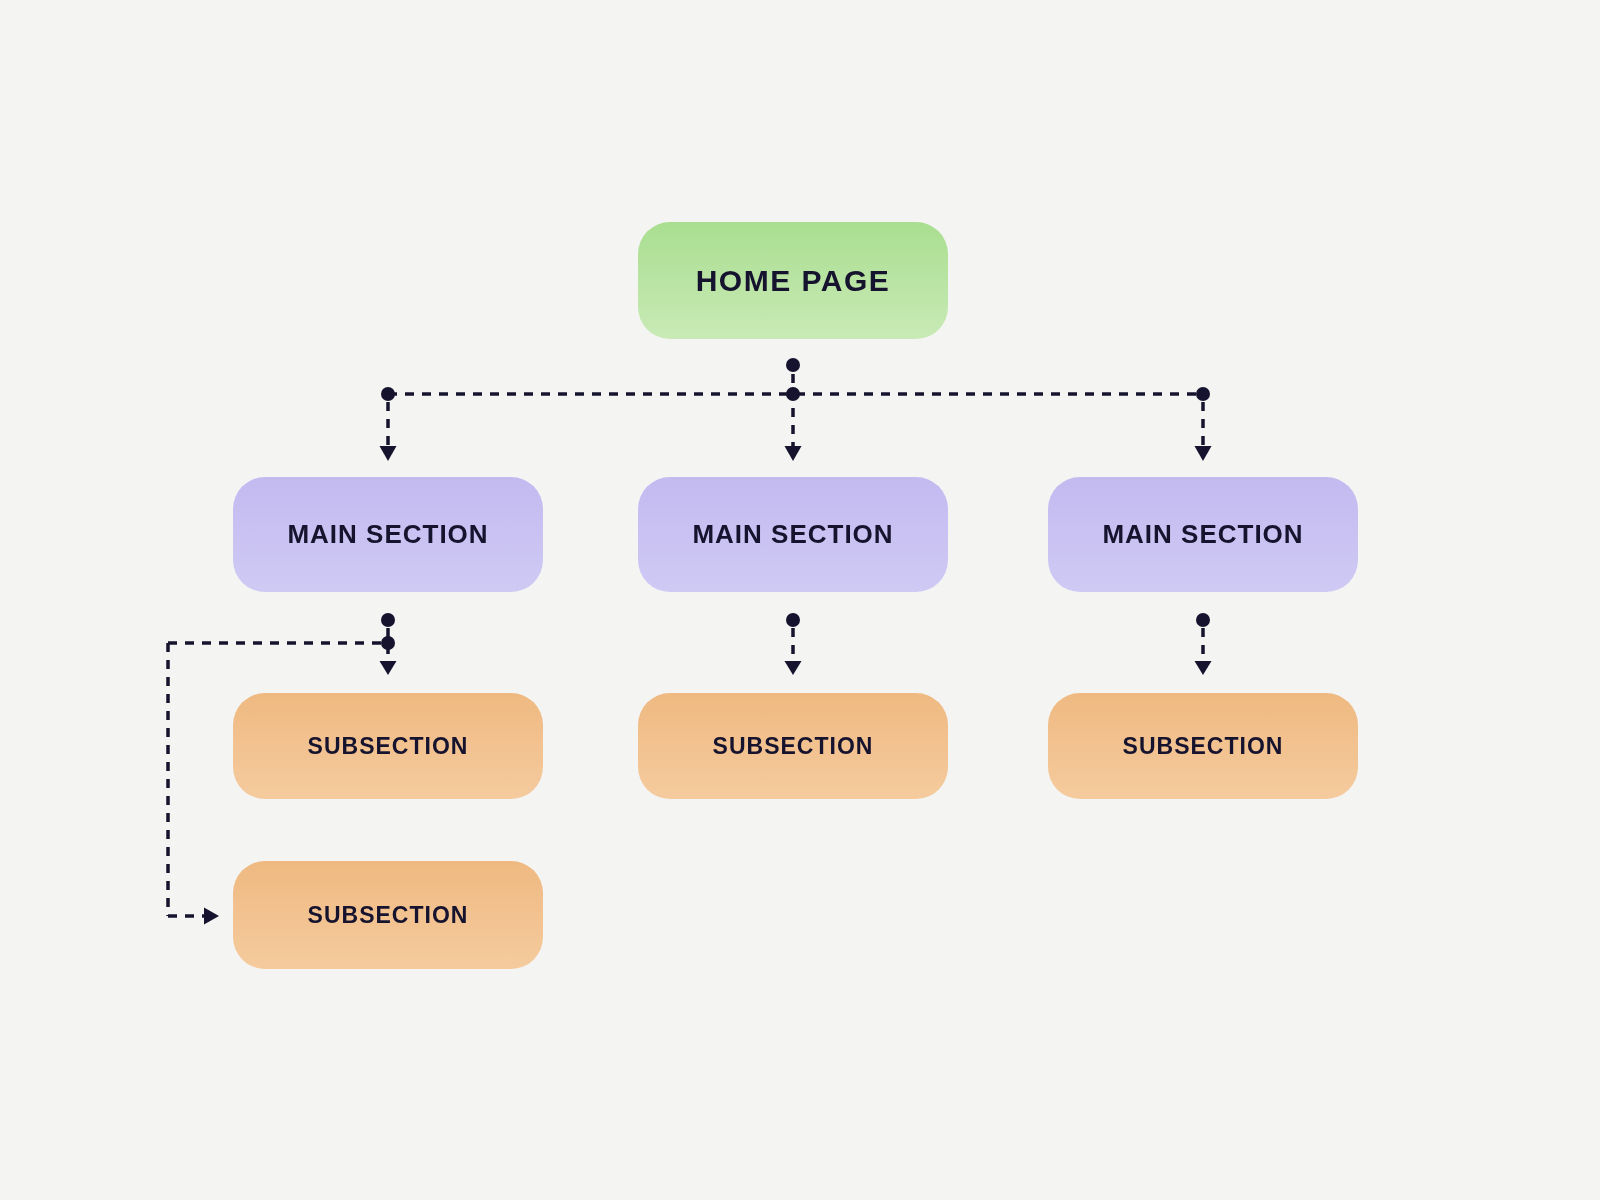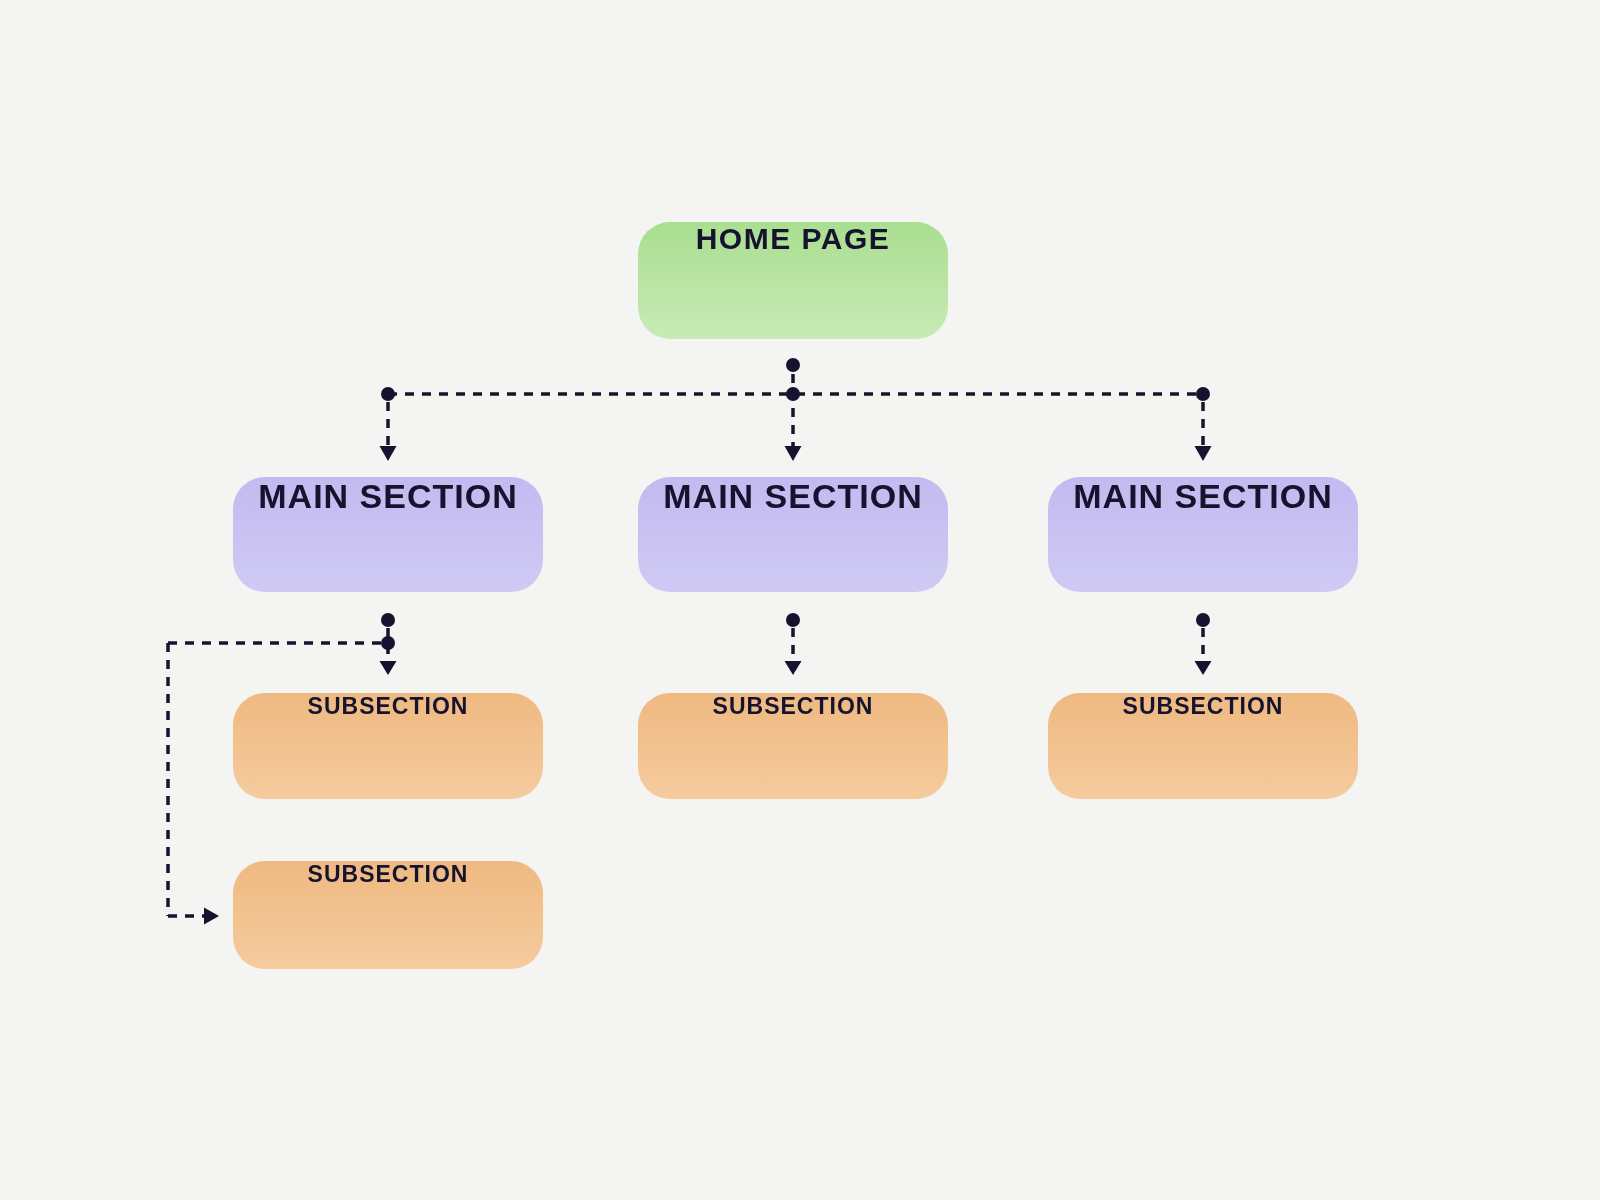--- a/index.html
+++ b/index.html
@@ -33,37 +33,38 @@
   }
   .connector-layer path.arrowhead {
     fill: #16132e;
     stroke: none;
   }
   .node {
     position: absolute;
     width: 310px;
     border-radius: 32px;
     display: flex;
+    align-items: center;
     justify-content: center;
     color: #16132e;
     font-weight: 700;
     text-align: center;
   }
   .node-home {
     left: 638px;
     top: 222px;
     height: 117px;
     font-size: 30px;
     letter-spacing: 1.5px;
     background: linear-gradient(180deg, #a9de90 0%, #c9eab6 100%);
   }
   .node-main {
     top: 477px;
     height: 115px;
-    font-size: 34px;
+    font-size: 26px;
     letter-spacing: 1px;
     background: linear-gradient(180deg, #c3baf0 0%, #cfcaf4 100%);
   }
   .node-sub {
     height: 106px;
     font-size: 23px;
     letter-spacing: 1px;
     background: linear-gradient(180deg, #efb981 0%, #f5cb9e 100%);
   }
   .pos-main-1 { left: 233px; }

